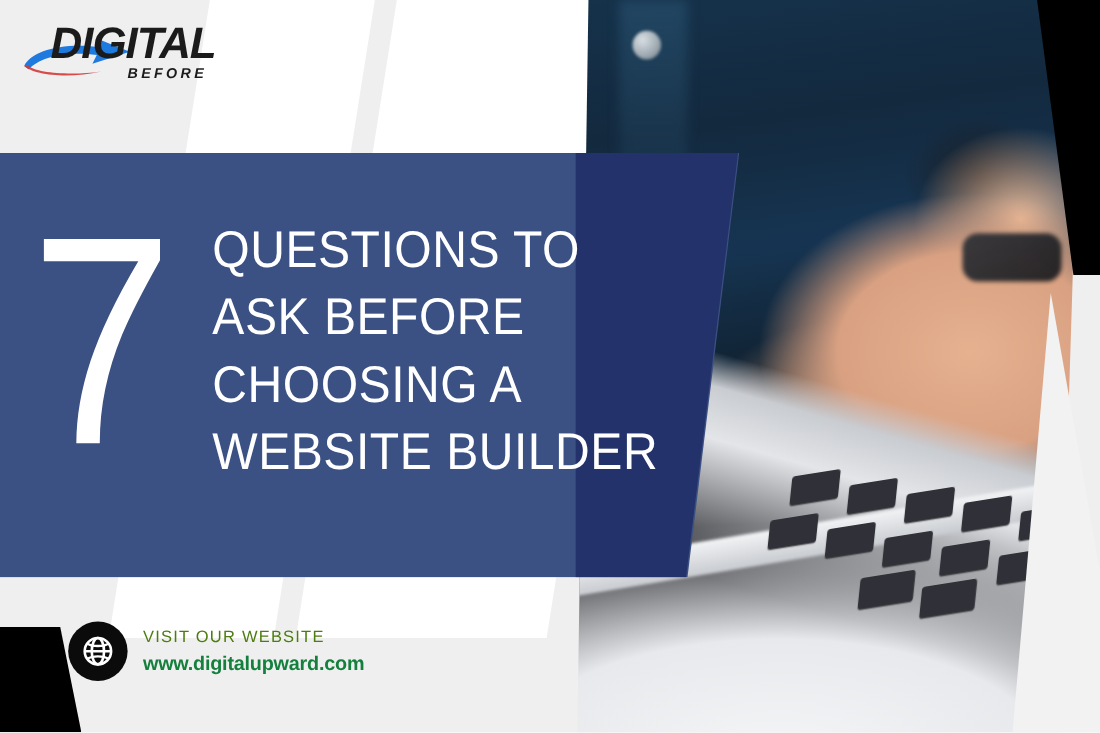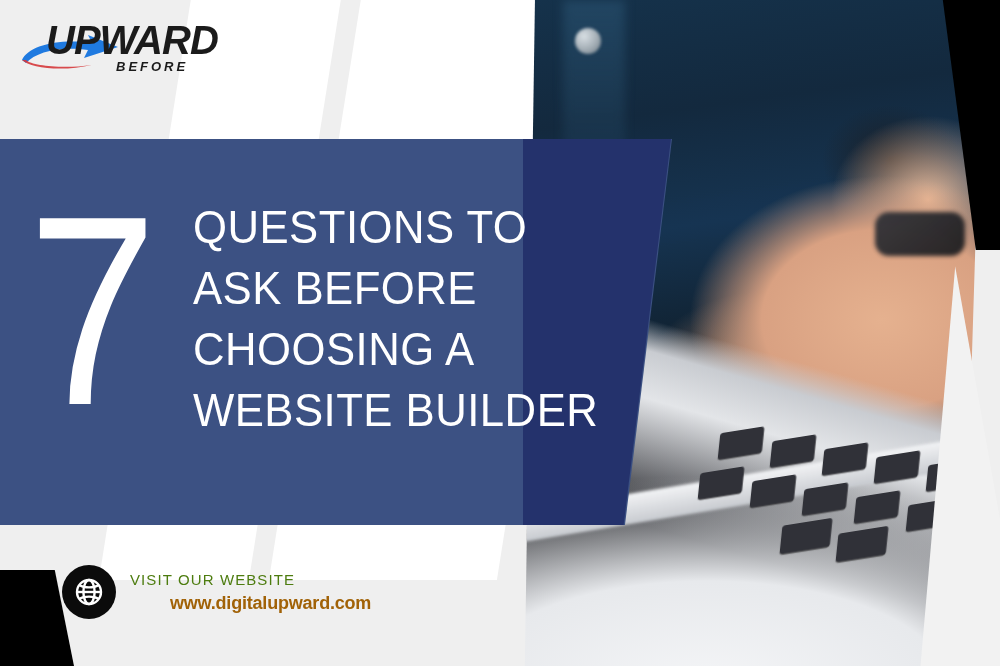--- a/index.html
+++ b/index.html
@@ -237,22 +237,21 @@
   .visit-label {
     font-size: 15px;
     letter-spacing: 1.1px;
     color: #4d7c0f;
     margin-bottom: 7px;
   }
   .site-url {
     font-size: 18px;
     font-weight: bold;
     letter-spacing: -.2px;
-    color: #a16207;
-    margin-left: 40px;
+    color: #15803d;
   }
 </style>
 </head>
 <body>
 
 <div class="canvas">
 
   <div class="bg-base"></div>
   <div class="stripe stripe-a"></div>
   <div class="stripe stripe-b"></div>
@@ -282,21 +281,21 @@
 
   <div class="wedge-tr"></div>
   <div class="wedge-tr-white"></div>
   <div class="wedge-bl"></div>
 
   <div class="logo">
     <svg class="logo-arrow" width="108" height="42" viewBox="0 0 108 42">
       <path d="M4 30 C 10 16, 40 8, 74 13 L 70 5 L 100 17 L 66 28 L 70 20 C 42 16, 18 22, 8 33 Z" fill="#1f7ae0"></path>
       <path d="M4 30 C 12 38, 44 42, 74 35 C 46 39, 14 36, 8 30 Z" fill="#d5373a" opacity=".9"></path>
     </svg>
-    <div class="logo-word">UPWARD</div>
+    <div class="logo-word">DIGITAL</div>
     <div class="logo-sub">BEFORE</div>
   </div>
 
   <div class="numeral">7</div>
   <div class="headline">
     <span class="line">QUESTIONS TO</span>
     <span class="line">ASK BEFORE</span>
     <span class="line">CHOOSING A</span>
     <span class="line">WEBSITE BUILDER</span>
   </div>

